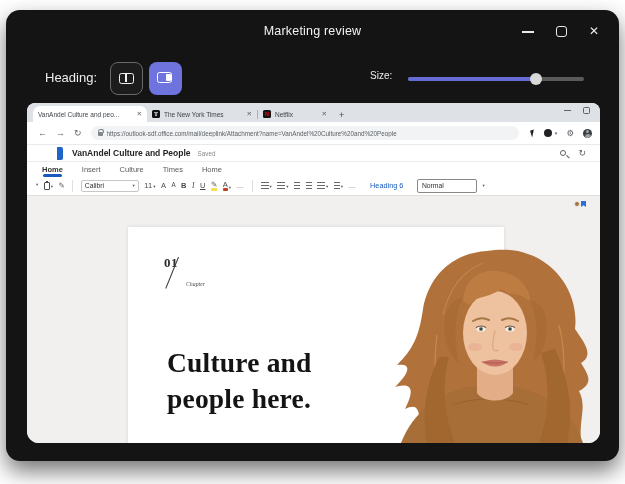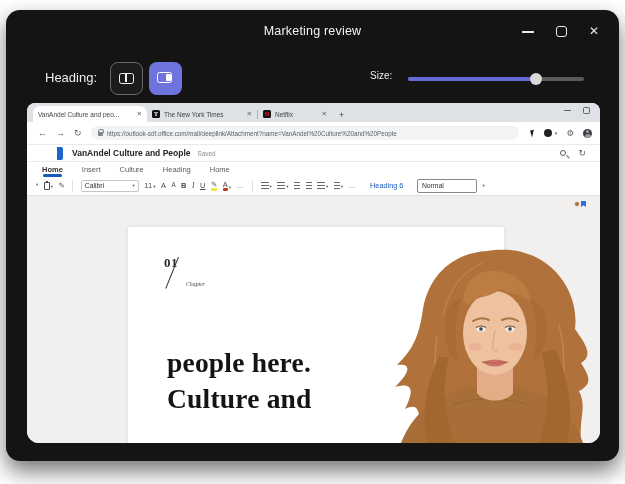--- a/index.html
+++ b/index.html
@@ -217,21 +217,21 @@
         <div class="doc-icons">
           <span class="mag"></span>
           <span class="undo-ic">↻</span>
         </div>
       </div>
 
       <div class="ribbontabs">
         <span class="rtab active">Home</span>
         <span class="rtab">Insert</span>
         <span class="rtab">Culture</span>
-        <span class="rtab">Heading</span>
+        <span class="rtab">Times</span>
         <span class="rtab">Home</span>
       </div>
 
       <div class="fmtbar">
         <span class="fi caret">▾</span>
         <span class="fi">
             <span class="clip"></span>
             <span class="caret">▾</span>
           </span>
         <span class="fi">✎</span>
@@ -285,22 +285,22 @@
       </div>
 
       <div class="canvas">
         <div class="page">
           <div class="chapter">
             <span class="num">01</span>
             <span class="slash"></span>
             <span class="lbl">Chapter</span>
           </div>
           <div class="headline">
+            <div>Culture and</div>
             <div>people here.</div>
-            <div>Culture and</div>
           </div>
         </div>
 
         <div class="presence">
           <span class="head"></span>
           <span class="flag"></span>
         </div>
 
         <svg class="woman" viewBox="0 0 215 198" xmlns="http://www.w3.org/2000/svg">
           <path d="M104,6 C70,8 46,30 40,64 C36,92 30,104 14,120 C30,118 26,128 12,142 C32,136 30,148 22,164 C38,156 38,170 34,198 L198,198 C196,172 204,162 196,146 C212,138 204,128 198,118 C212,110 200,96 192,84 C196,52 176,18 142,8 C130,4 116,4 104,6 Z" fill="#b0713a"></path>

